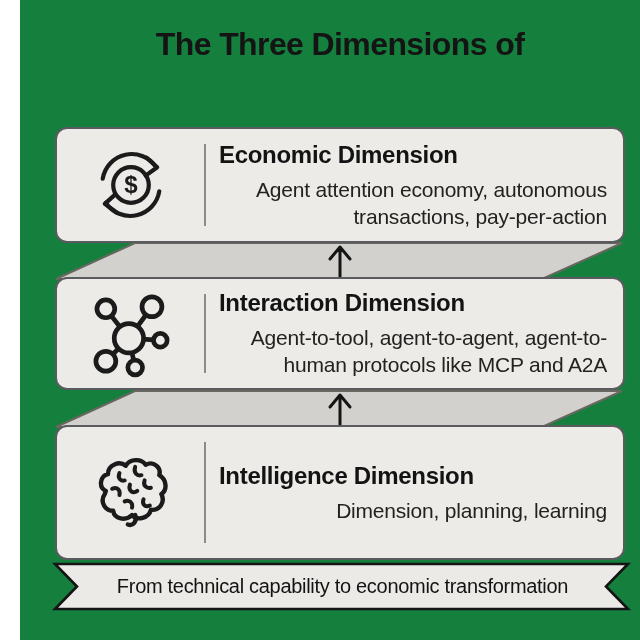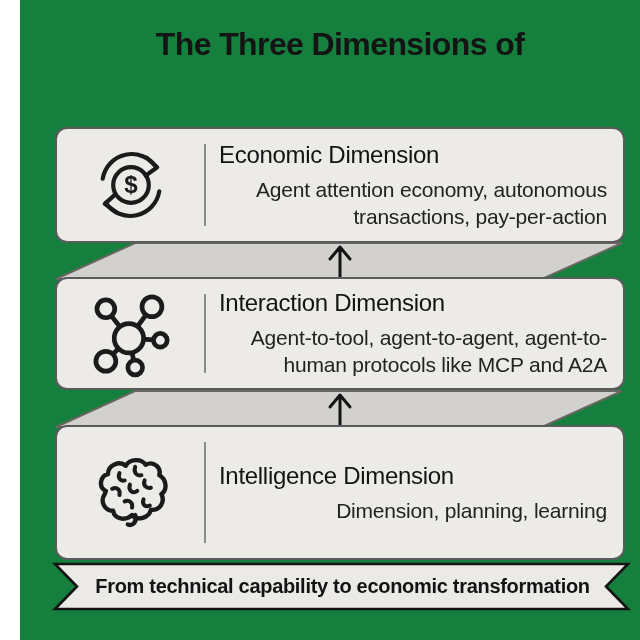--- a/index.html
+++ b/index.html
@@ -57,21 +57,21 @@
     margin: 15px 0;
     background: #8b8b87;
     flex: 0 0 2px;
   }
   .text-col {
     padding: 0 16px 0 13px;
     flex: 1 1 auto;
   }
   .layer-heading {
     font-size: 24px;
-    font-weight: 400;
+    font-weight: 700;
     letter-spacing: -0.3px;
     color: #131313;
     margin: 0 0 7px 0;
   }
   .layer-desc {
     font-size: 21px;
     line-height: 27px;
     letter-spacing: -0.2px;
     color: #222220;
     margin: 0;
@@ -90,21 +90,21 @@
   .ribbon-text {
     position: absolute;
     left: 0;
     top: 0;
     width: 585px;
     height: 53px;
     display: flex;
     align-items: center;
     justify-content: center;
     font-size: 20px;
-    font-weight: 700;
+    font-weight: 400;
     letter-spacing: -0.3px;
     color: #131313;
     white-space: nowrap;
   }
   svg .stroke { stroke: #1b1b1b; fill: none; stroke-linecap: round; stroke-linejoin: round; }
   svg .fillbg { fill: #ecebe8; }
 </style>
 </head>
 <body>
 

